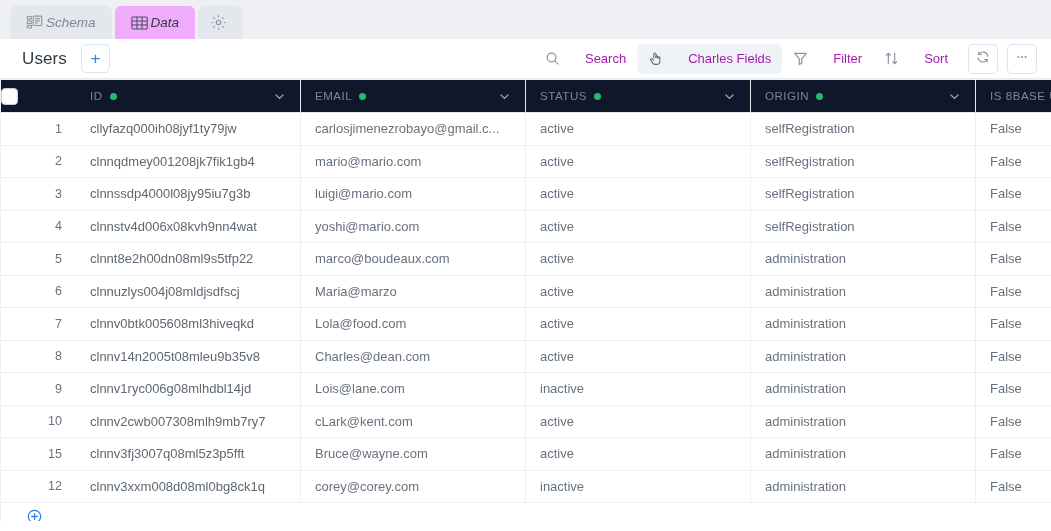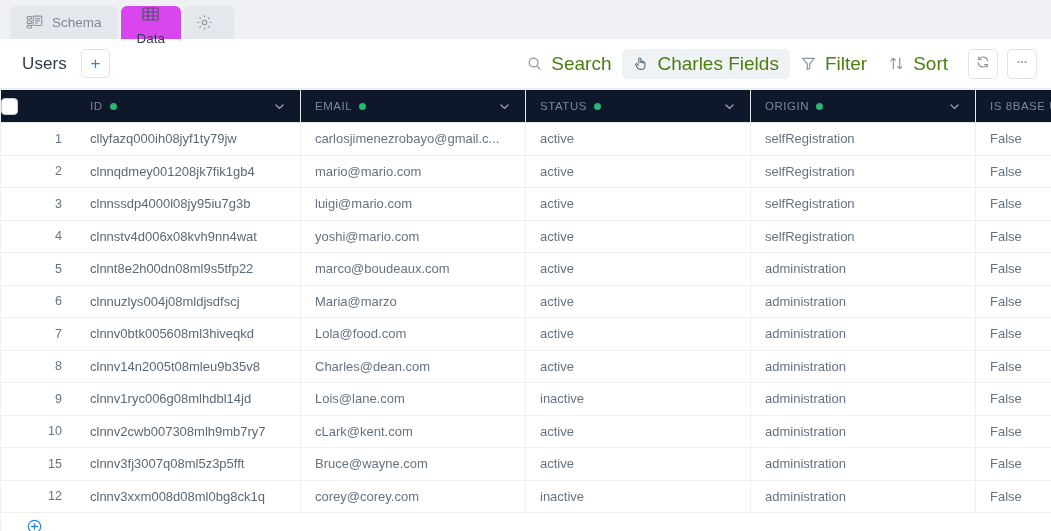--- a/index.html
+++ b/index.html
@@ -24,42 +24,42 @@
     display: flex;
     align-items: flex-end;
     padding-left: 10px;
     box-sizing: border-box;
     position: relative;
   }
   .tab {
     height: 33px;
     display: flex;
     align-items: center;
-    gap: 9px;
+    gap: 3px;
     padding: 0 16px;
     border-radius: 6px 6px 0 0;
     font-size: 13.5px;
     color: #7d8894;
     background: #e4e7ec;
     cursor: pointer;
     position: relative;
     box-sizing: border-box;
+    font-style: italic;
   }
   .tab + .tab { margin-left: 3px; }
   .tab.active {
-    background: #d946ef;
+    background: #f0abfc;
     color: #323c47;
-    flex-direction: column;
   }
   .tab.icon-only { padding: 0 12px; }
   .tab .glyph { display: flex; align-items: center; justify-content: center; }
 
   
   .toolbar {
-    height: 50px;
+    height: 40px;
     background: #ffffff;
     display: flex;
     align-items: center;
     padding: 0 14px 0 22px;
     box-sizing: border-box;
     border-bottom: 1px solid #e8ecef;
   }
   .table-title {
     font-size: 17px;
     color: #323c47;
@@ -76,26 +76,26 @@
     cursor: pointer;
     color: #2f80ed;
     font-size: 17px;
     line-height: 1;
     padding: 0;
   }
   .toolbar-spacer { flex: 1; }
   .tool-btn {
     display: flex;
     align-items: center;
-    gap: 9px;
+    gap: 25px;
     height: 30px;
     padding: 0 11px;
     border-radius: 5px;
-    font-size: 19px;
-    color: #4d7c0f;
+    font-size: 13px;
+    color: #a21caf;
     background: transparent;
     border: none;
     cursor: pointer;
     font-family: inherit;
     white-space: nowrap;
   }
   .tool-btn.highlighted { background: #f0f3f6; }
   .tool-btn .glyph { display: flex; align-items: center; }
   .icon-btn {
     width: 30px; height: 30px;

